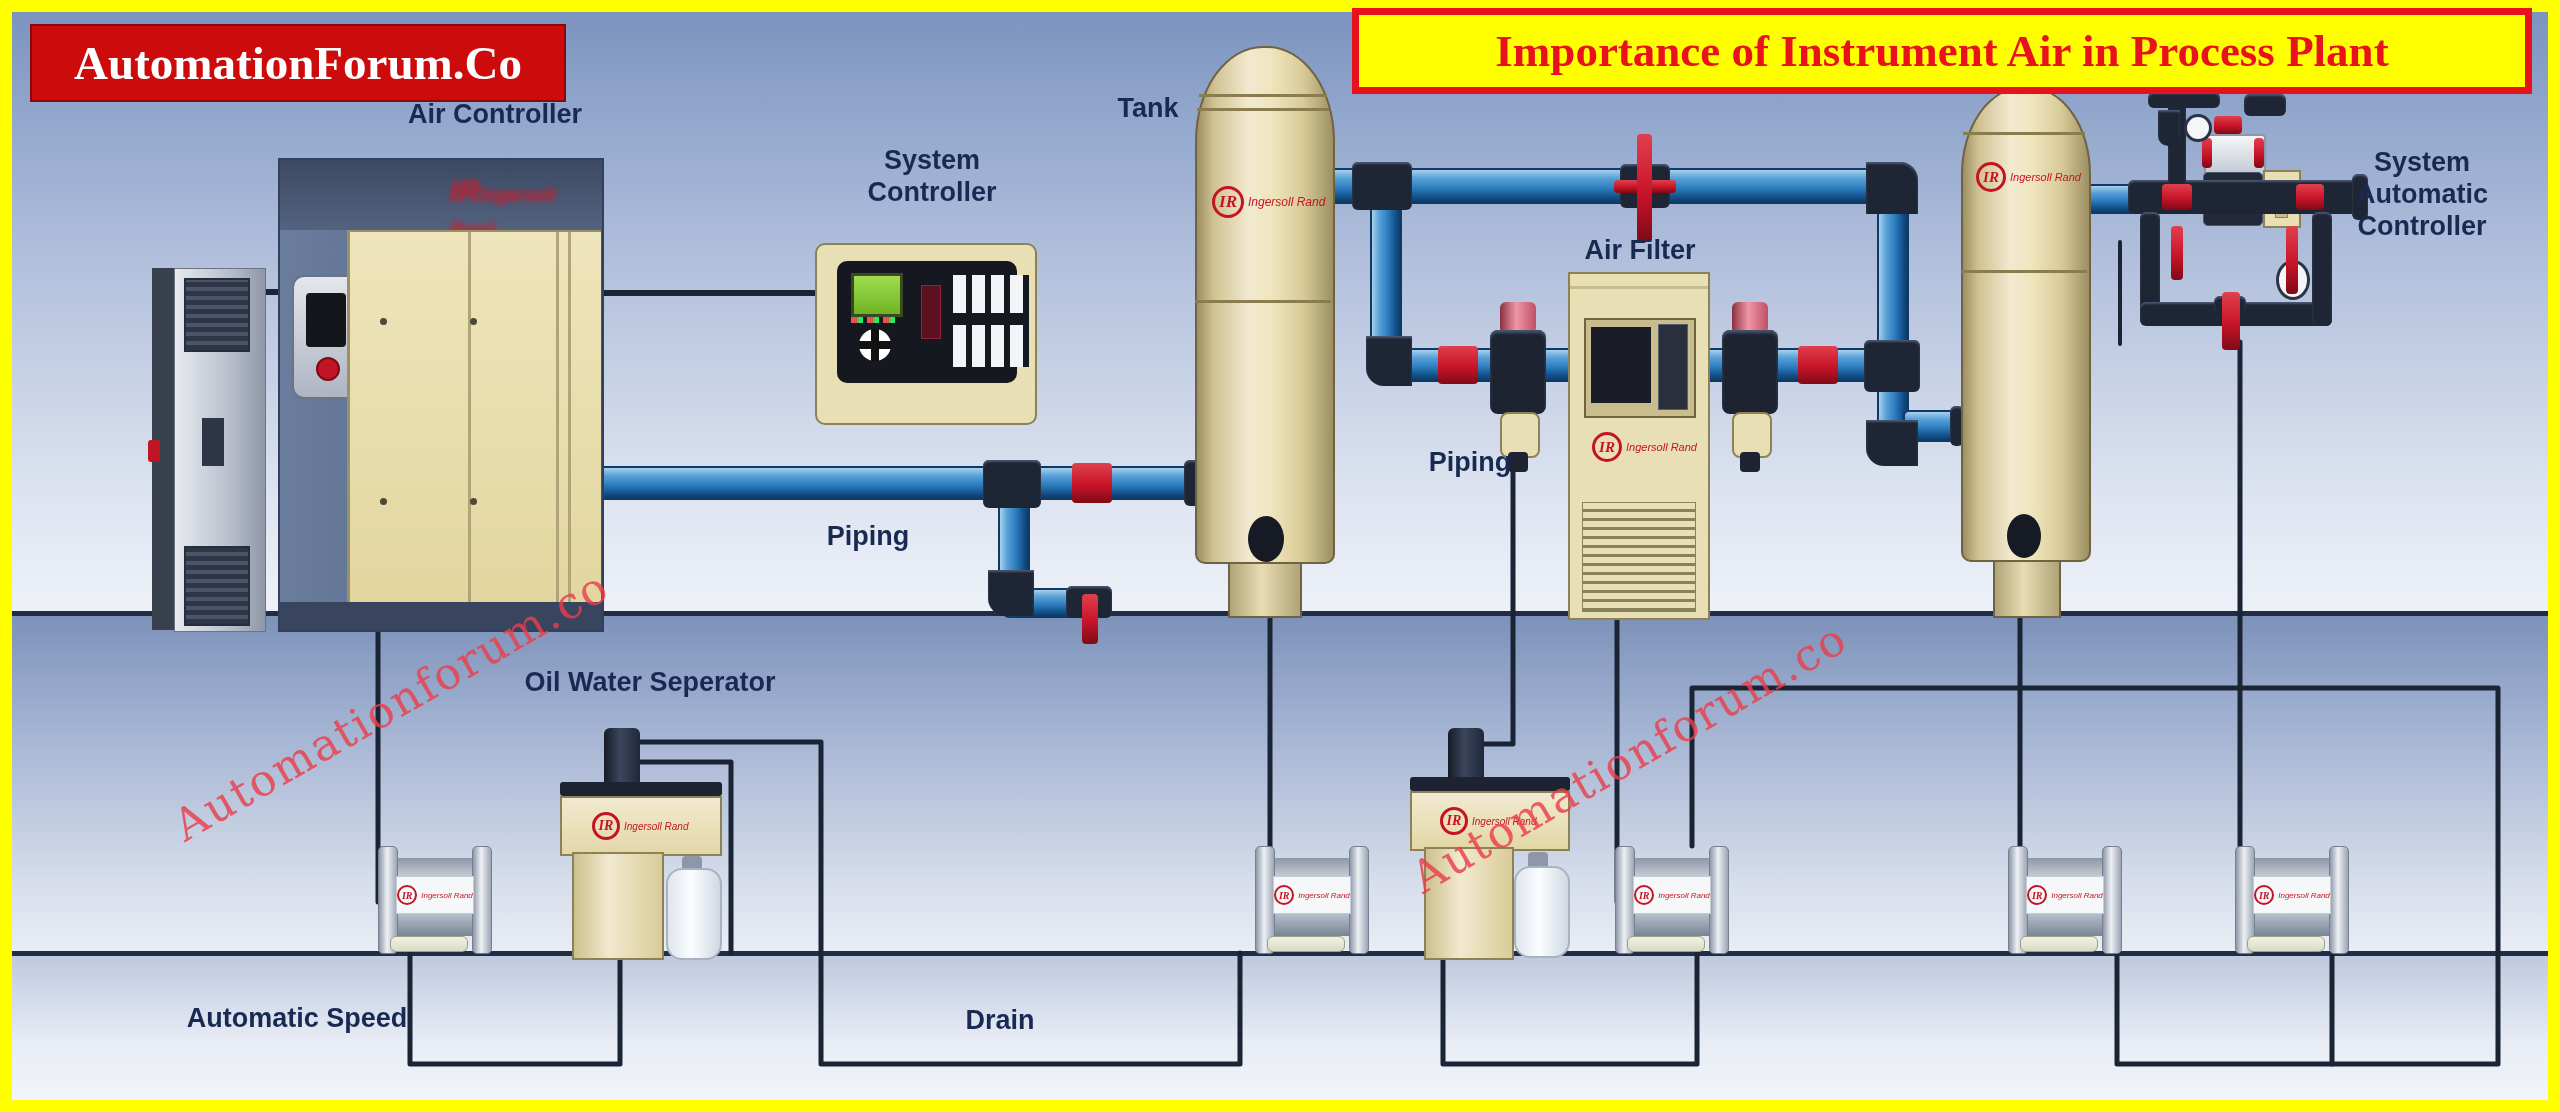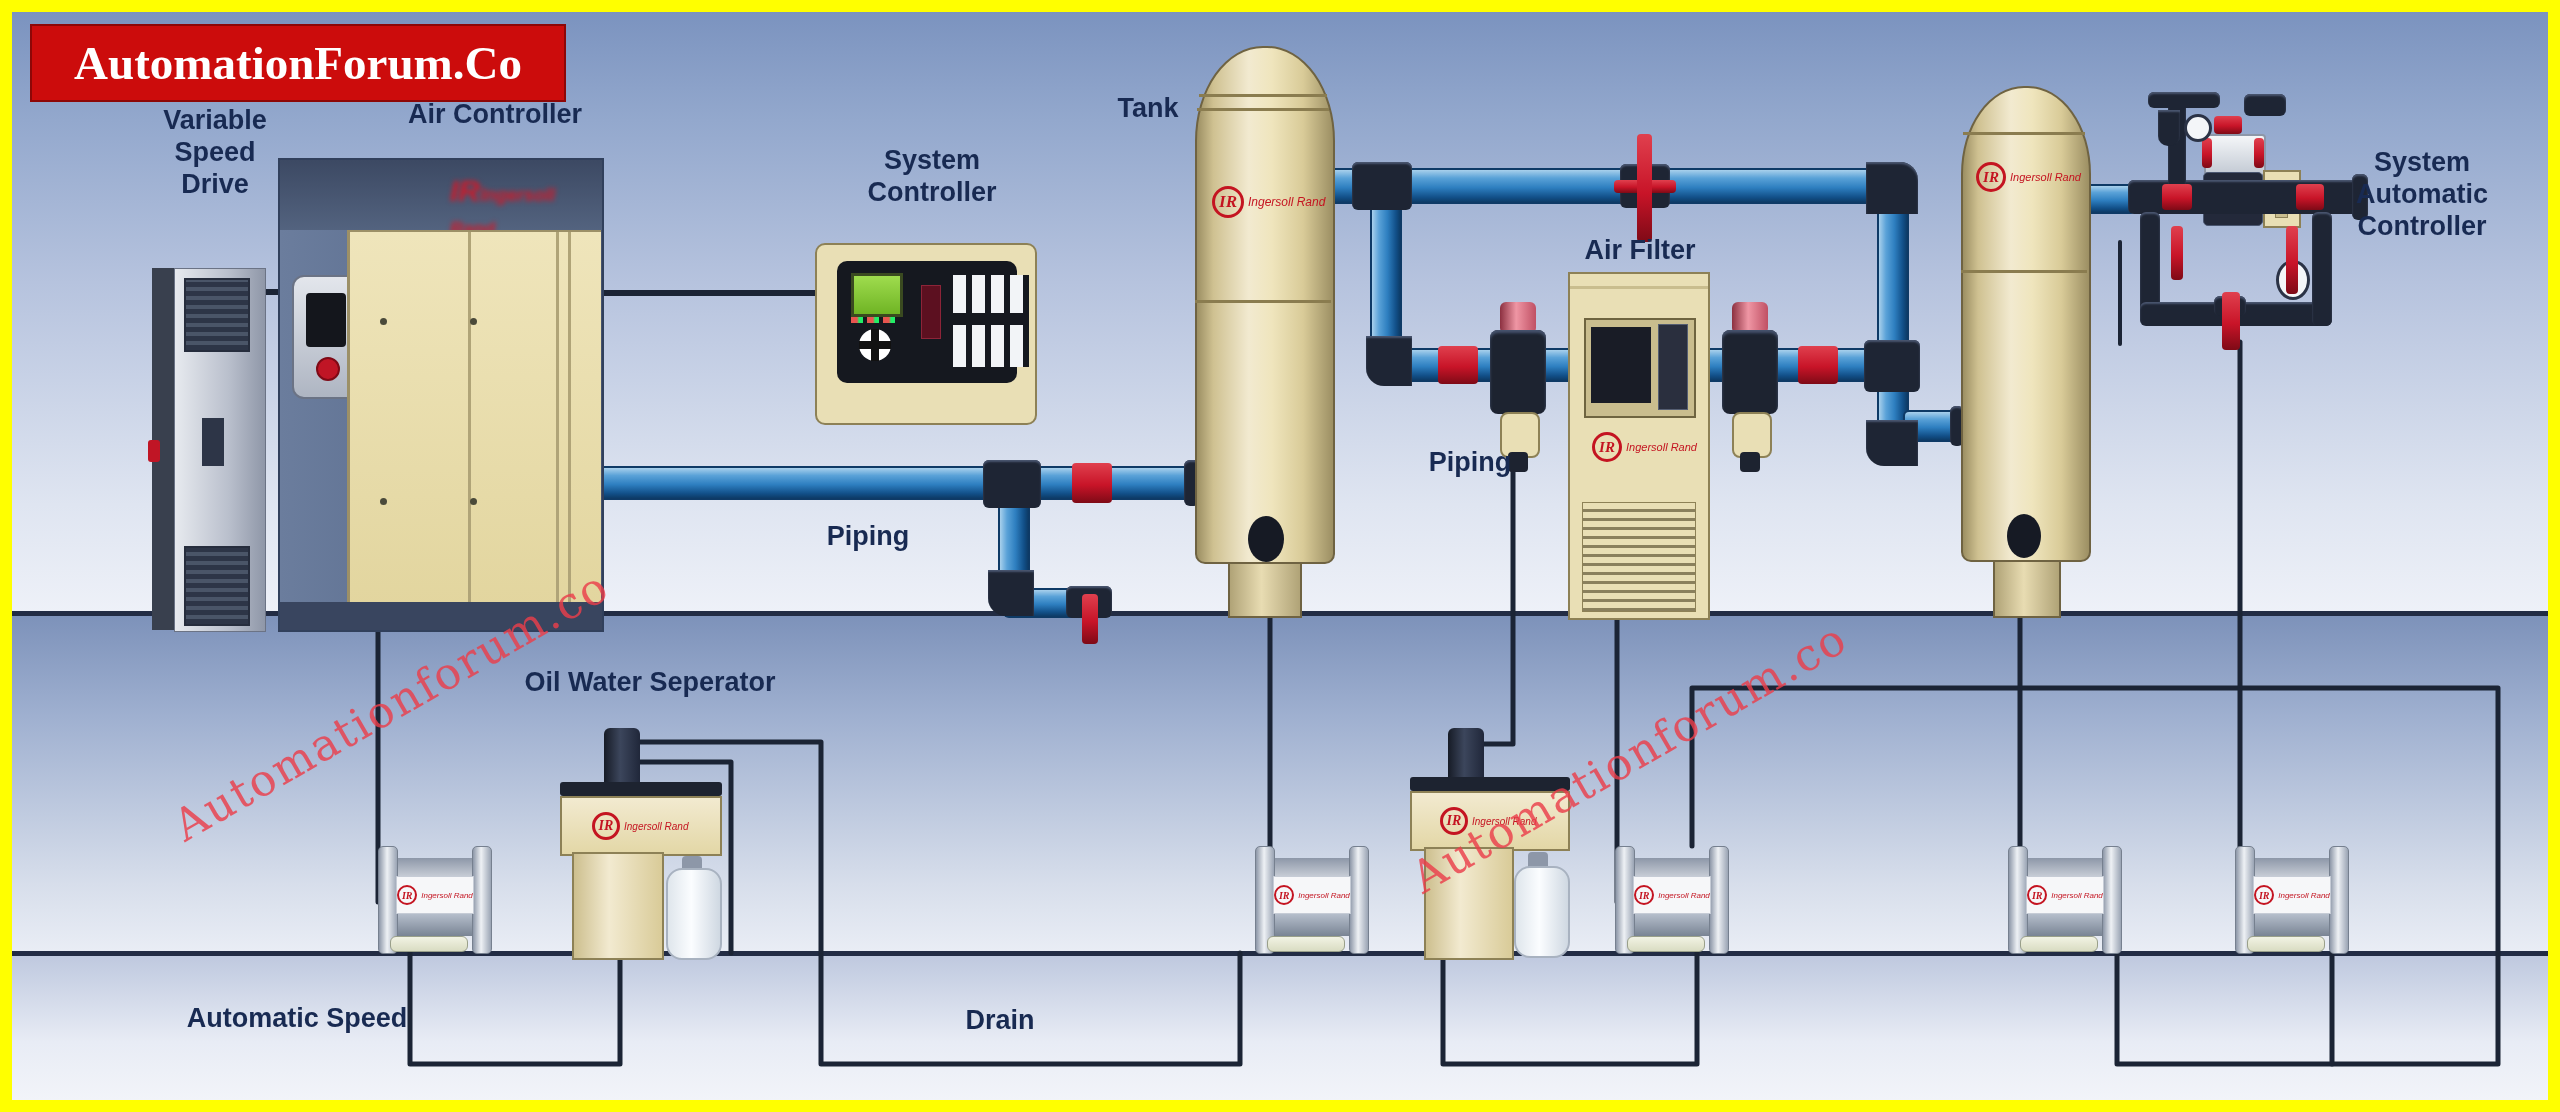--- a/index.html
+++ b/index.html
@@ -363,25 +363,20 @@
       <div class="dr-fl r"></div>
     <div class="dr-label">
         <span class="irlogo">
           <span class="ir-r">IR</span>
           <span class="ir-n">Ingersoll Rand</span>
         </span>
       </div>
     <div class="dr-foot"></div>
   </div>
 
-  <div class="abs lbl" style="left:135px;top:104px;width:160px;">
-    <div>Variable</div>
-      <div>Speed</div>
-      <div>Drive</div>
-  </div>
   <div class="abs lbl" style="left:385px;top:98px;width:220px;"><span>Air Controller</span></div>
   <div class="abs lbl" style="left:832px;top:144px;width:200px;">
     <div>System</div>
       <div>Controller</div>
   </div>
   <div class="abs lbl" style="left:1108px;top:92px;width:80px;"><span>Tank</span></div>
   <div class="abs lbl" style="left:1570px;top:234px;width:140px;"><span>Air Filter</span></div>
   <div class="abs lbl" style="left:1428px;top:446px;width:84px;"><span>Piping</span></div>
   <div class="abs lbl" style="left:2322px;top:146px;width:200px;">
     <div>System</div>
@@ -392,14 +387,17 @@
   <div class="abs lbl" style="left:495px;top:666px;width:310px;"><span>Oil Water Seperator</span></div>
   <div class="abs lbl" style="left:177px;top:1002px;width:240px;"><span>Automatic Speed</span></div>
   <div class="abs lbl" style="left:940px;top:1004px;width:120px;"><span>Drain</span></div>
 
   <div class="abs wm" style="left:190px;top:800px;"><span>Automationforum.co</span></div>
   <div class="abs wm" style="left:1428px;top:852px;"><span>Automationforum.co</span></div>
 
   <div class="abs logo-banner">
       <span>AutomationForum.Co</span>
     </div>
+  <div class="abs title-banner">
+      <span>Importance of Instrument Air in Process Plant</span>
+    </div>
 
 </div>
 
 </body></html>

